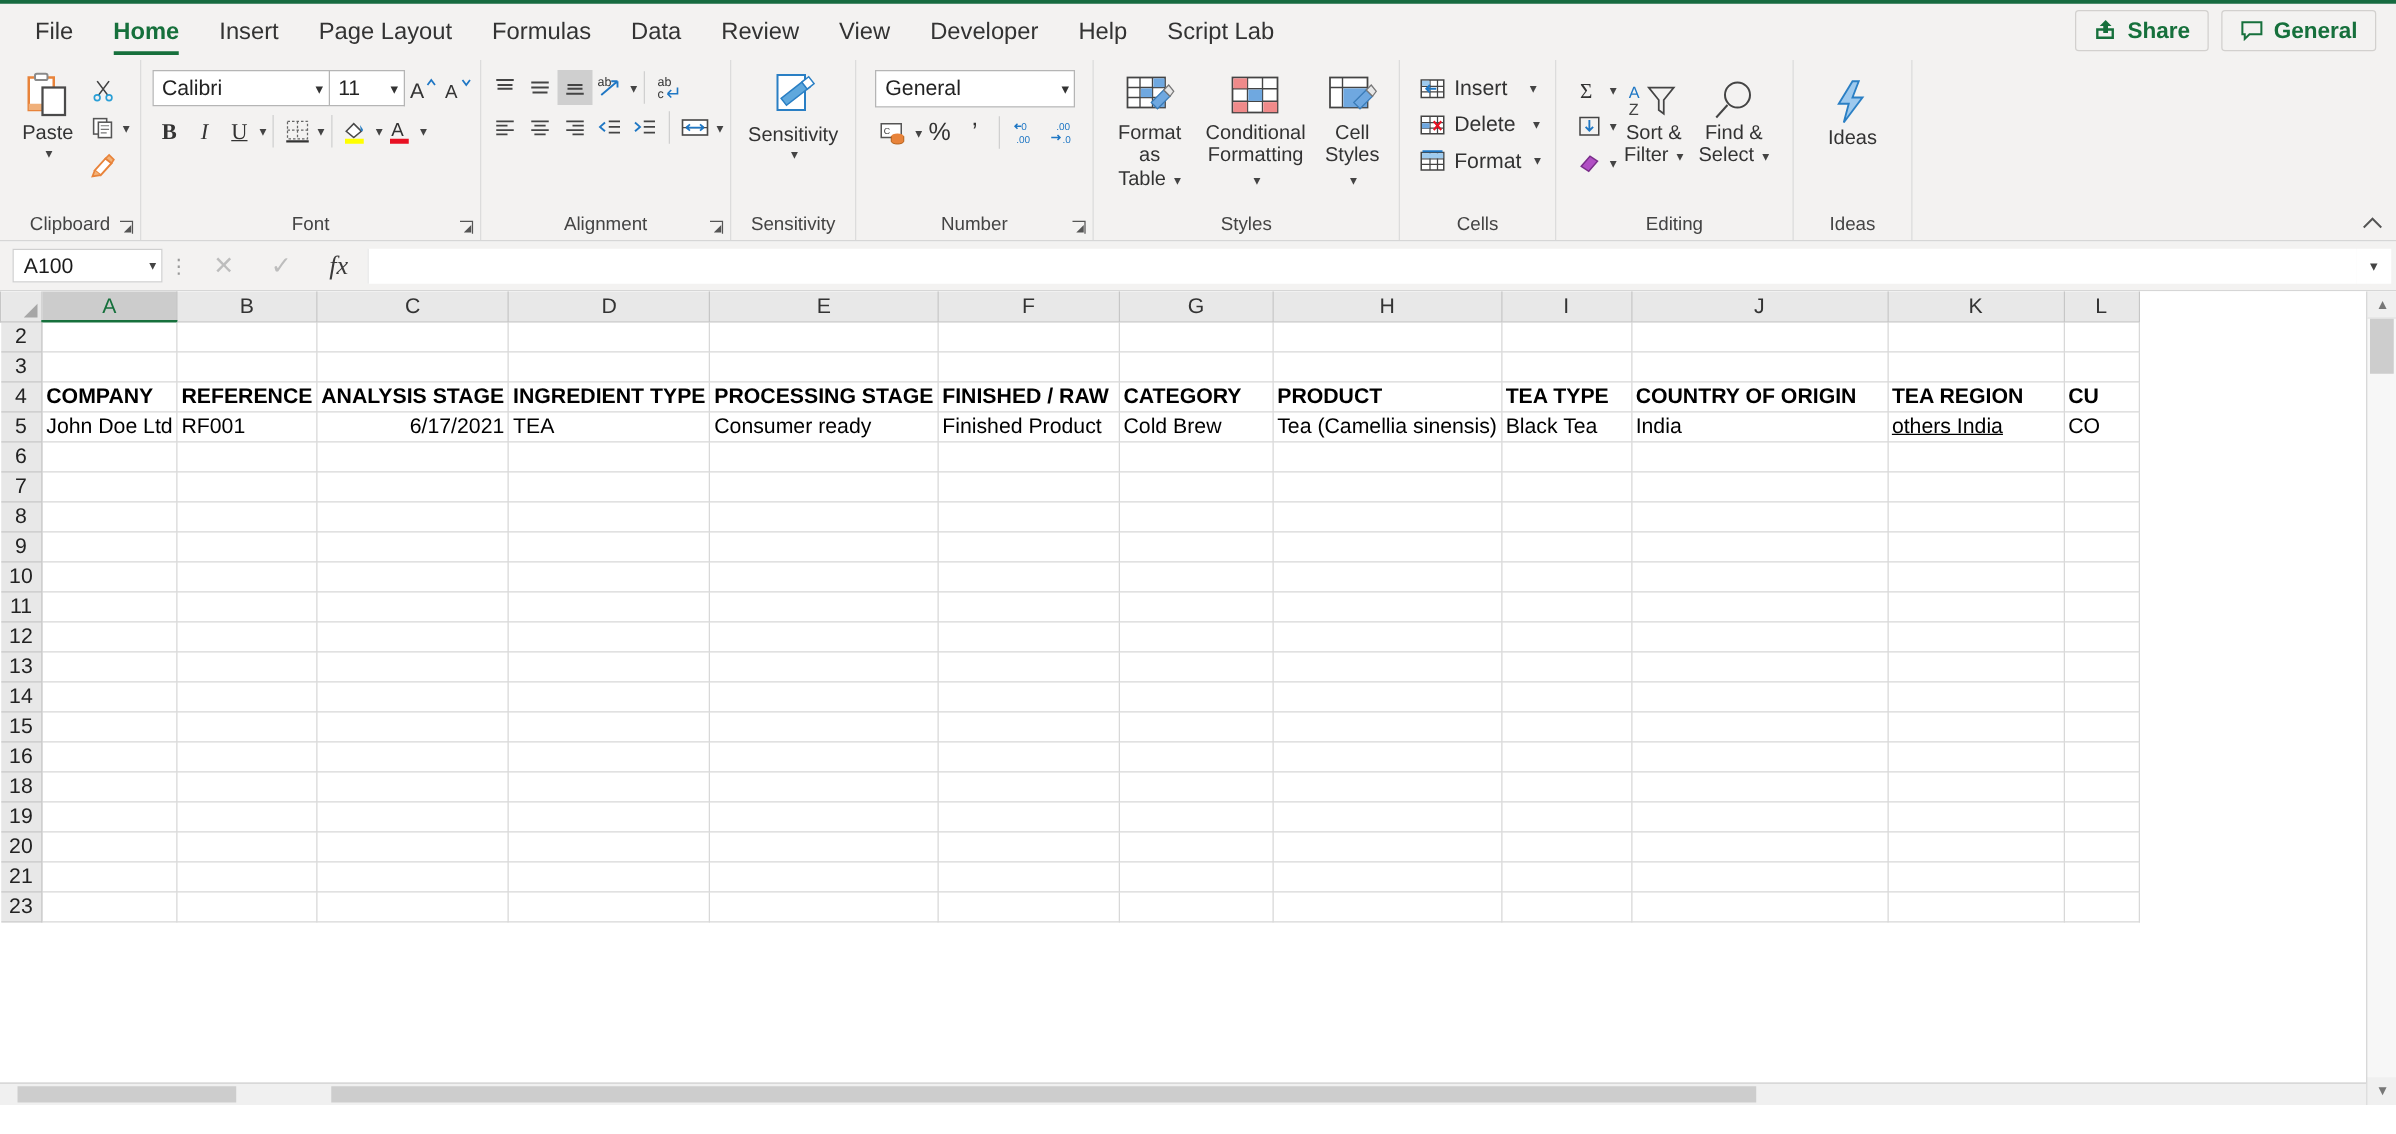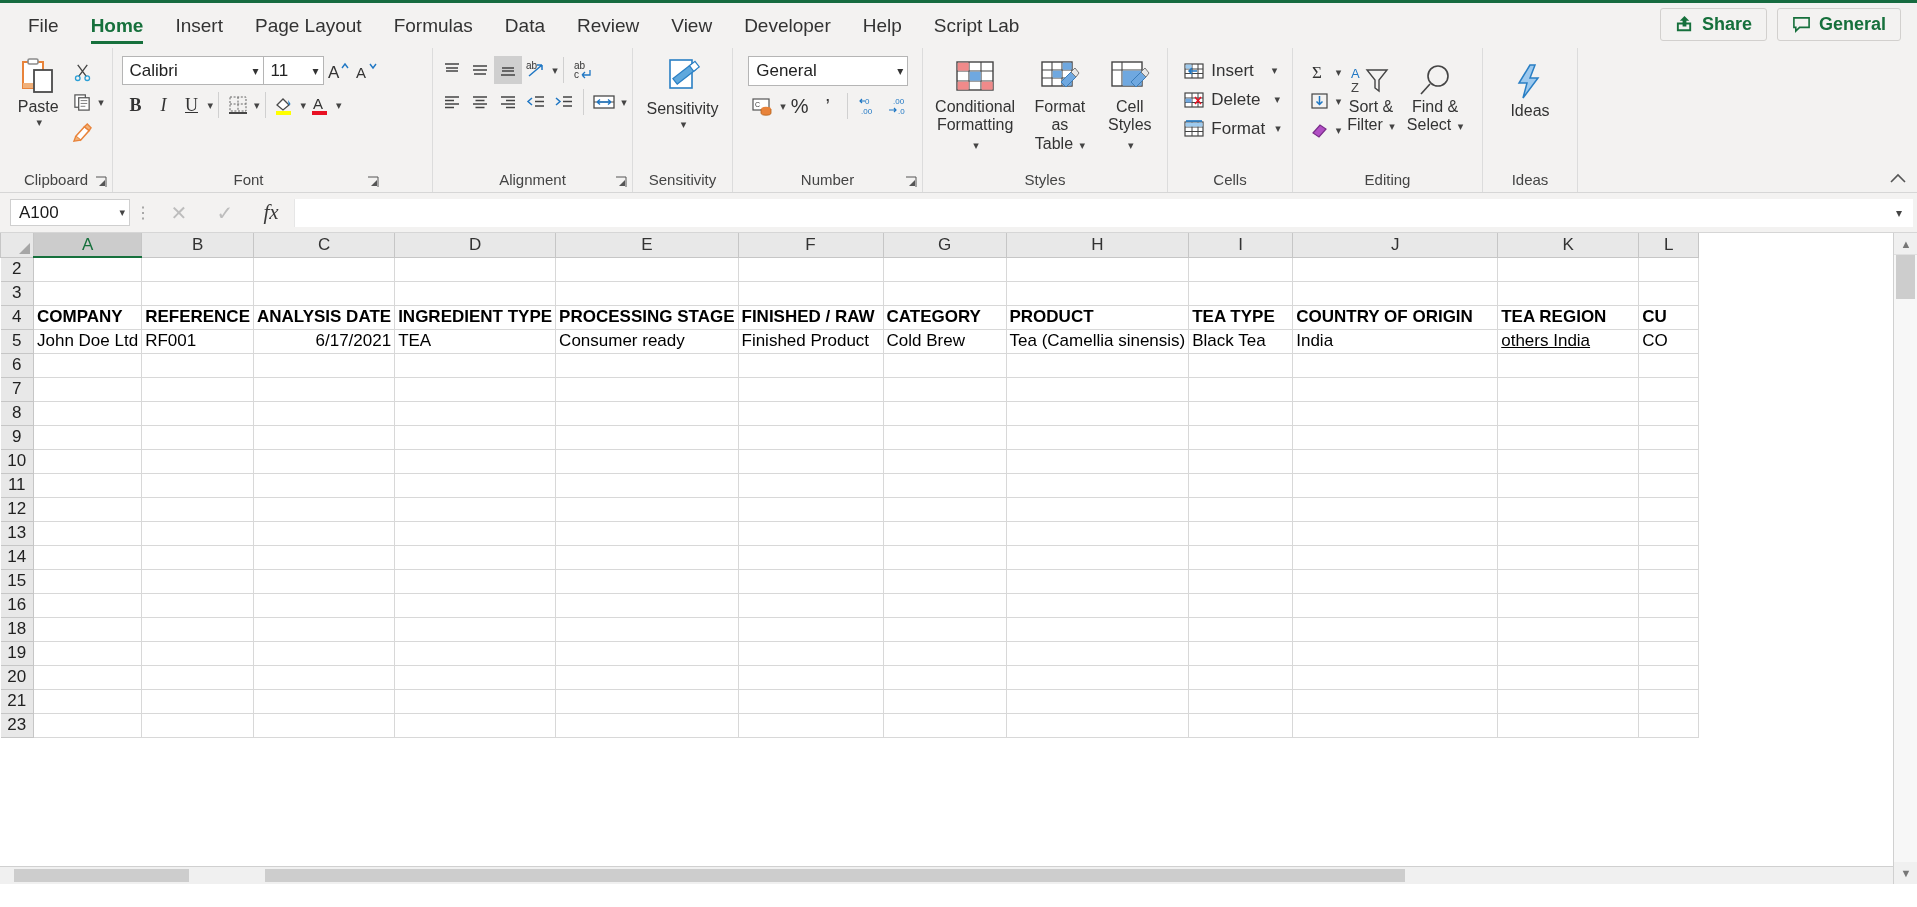--- a/index.html
+++ b/index.html
@@ -76,21 +76,21 @@
   .combo{
     border:1px solid #b5b5b5; background:#fff; height:29px;
     display:flex;align-items:center; padding:0 4px 0 7px; font-size:17px; color:#222;
     cursor:text;
   }
   .combo .carat{margin-left:auto;font-size:12px;color:#333;padding-left:6px;}
   .fontname{width:142px;}
   .fontsize{width:60px;}
   .font-row2{display:flex;align-items:center;margin-top:6px;}
   
-  .align-grp{width:200px;margin-left:48px;}
+  .align-grp{width:200px;}
   .align-rows{display:flex;flex-direction:column;gap:4px;}
   .align-r{display:flex;align-items:center;}
   
   .sens-grp{width:100px;}
   
   .num-grp{width:190px;}
   .numfmt{width:160px;}
   
   .styles-grp{width:245px;}
   
@@ -467,49 +467,49 @@
           <path d="M4 10 L10 4 L10 10 Z" fill="#555"></path>
         </svg>
     </span>
   </div>
 
   <div class="group styles-grp">
     <div class="group-body">
       <div class="big-btn">
         <span>
           <svg width="42" height="40" viewBox="0 0 42 40">
-              <rect x="3" y="4" width="36" height="28" fill="#fff" stroke="#444" stroke-width="1.4"></rect>
-              <path d="M3 13 H39 M3 23 H39 M15 4 V32 M27 4 V32" stroke="#444" stroke-width="1.1"></path>
-              <rect x="3.7" y="4.7" width="11" height="8" fill="#f08a8a"></rect>
-              <rect x="3.7" y="23.7" width="11" height="8" fill="#f08a8a"></rect>
-              <rect x="15.7" y="13.7" width="11" height="9" fill="#6fa8e0"></rect>
-              <rect x="27.7" y="23.7" width="11" height="8" fill="#f08a8a"></rect>
-            </svg>
-        </span>
-        <span>Conditional</span>
-        <span>
-          <span>Formatting</span>
-          <span class="chev">▾</span>
-        </span>
-      </div>
-      <div class="big-btn">
-        <span>
-          <svg width="42" height="40" viewBox="0 0 42 40">
               <rect x="3" y="4" width="30" height="24" fill="#fff" stroke="#444" stroke-width="1.4"></rect>
               <path d="M3 12 H33 M3 20 H33 M13 4 V28 M23 4 V28" stroke="#444" stroke-width="1.1"></path>
               <rect x="13.7" y="12.7" width="9" height="7" fill="#6fa8e0"></rect>
               <rect x="23.7" y="4.7" width="9" height="7" fill="#6fa8e0"></rect>
               <rect x="23.7" y="20.7" width="9" height="7" fill="#6fa8e0"></rect>
               <path d="M22 24 L32 14 L37 19 L27 29 Z" fill="#6fa8e0" stroke="#3b7cb8" stroke-width="1"></path>
               <path d="M32 14 L36 10 L40 15 L37 19 Z" fill="#e8e8e8" stroke="#777" stroke-width="1"></path>
             </svg>
         </span>
         <span>Format as</span>
         <span>
           <span>Table</span>
+          <span class="chev">▾</span>
+        </span>
+      </div>
+      <div class="big-btn">
+        <span>
+          <svg width="42" height="40" viewBox="0 0 42 40">
+              <rect x="3" y="4" width="36" height="28" fill="#fff" stroke="#444" stroke-width="1.4"></rect>
+              <path d="M3 13 H39 M3 23 H39 M15 4 V32 M27 4 V32" stroke="#444" stroke-width="1.1"></path>
+              <rect x="3.7" y="4.7" width="11" height="8" fill="#f08a8a"></rect>
+              <rect x="3.7" y="23.7" width="11" height="8" fill="#f08a8a"></rect>
+              <rect x="15.7" y="13.7" width="11" height="9" fill="#6fa8e0"></rect>
+              <rect x="27.7" y="23.7" width="11" height="8" fill="#f08a8a"></rect>
+            </svg>
+        </span>
+        <span>Conditional</span>
+        <span>
+          <span>Formatting</span>
           <span class="chev">▾</span>
         </span>
       </div>
       <div class="big-btn">
         <span>
           <svg width="42" height="40" viewBox="0 0 42 40">
               <rect x="3" y="4" width="30" height="24" fill="#fff" stroke="#444" stroke-width="1.4"></rect>
               <path d="M3 12 H33 M13 4 V28" stroke="#444" stroke-width="1.1"></path>
               <rect x="13.7" y="12.7" width="19" height="15" fill="#6fa8e0"></rect>
               <path d="M22 24 L32 14 L37 19 L27 29 Z" fill="#6fa8e0" stroke="#3b7cb8" stroke-width="1"></path>
@@ -714,21 +714,21 @@
           <td class="cell" style="width: 175px;"></td>
           <td class="cell" style="width: 104px;"></td>
           <td class="cell" style="width: 205px;"></td>
           <td class="cell" style="width: 141px;"></td>
           <td class="cell" style="width: 60px;"></td>
         </tr>
         <tr>
           <td class="rowhead">4</td>
           <td class="cell hdr" style="width: 102px;">COMPANY</td>
           <td class="cell hdr" style="width: 103px;">REFERENCE</td>
-          <td class="cell hdr" style="width: 139px;">ANALYSIS DATE</td>
+          <td class="cell hdr" style="width: 139px;">ANALYSIS STAGE</td>
           <td class="cell hdr" style="width: 155px;">INGREDIENT TYPE</td>
           <td class="cell hdr" style="width: 173px;">PROCESSING STAGE</td>
           <td class="cell hdr" style="width: 145px;">FINISHED / RAW</td>
           <td class="cell hdr" style="width: 123px;">CATEGORY</td>
           <td class="cell hdr" style="width: 175px;">PRODUCT</td>
           <td class="cell hdr" style="width: 104px;">TEA TYPE</td>
           <td class="cell hdr" style="width: 205px;">COUNTRY OF ORIGIN</td>
           <td class="cell hdr" style="width: 141px;">TEA REGION</td>
           <td class="cell hdr" style="width: 60px;">CU</td>
         </tr>

